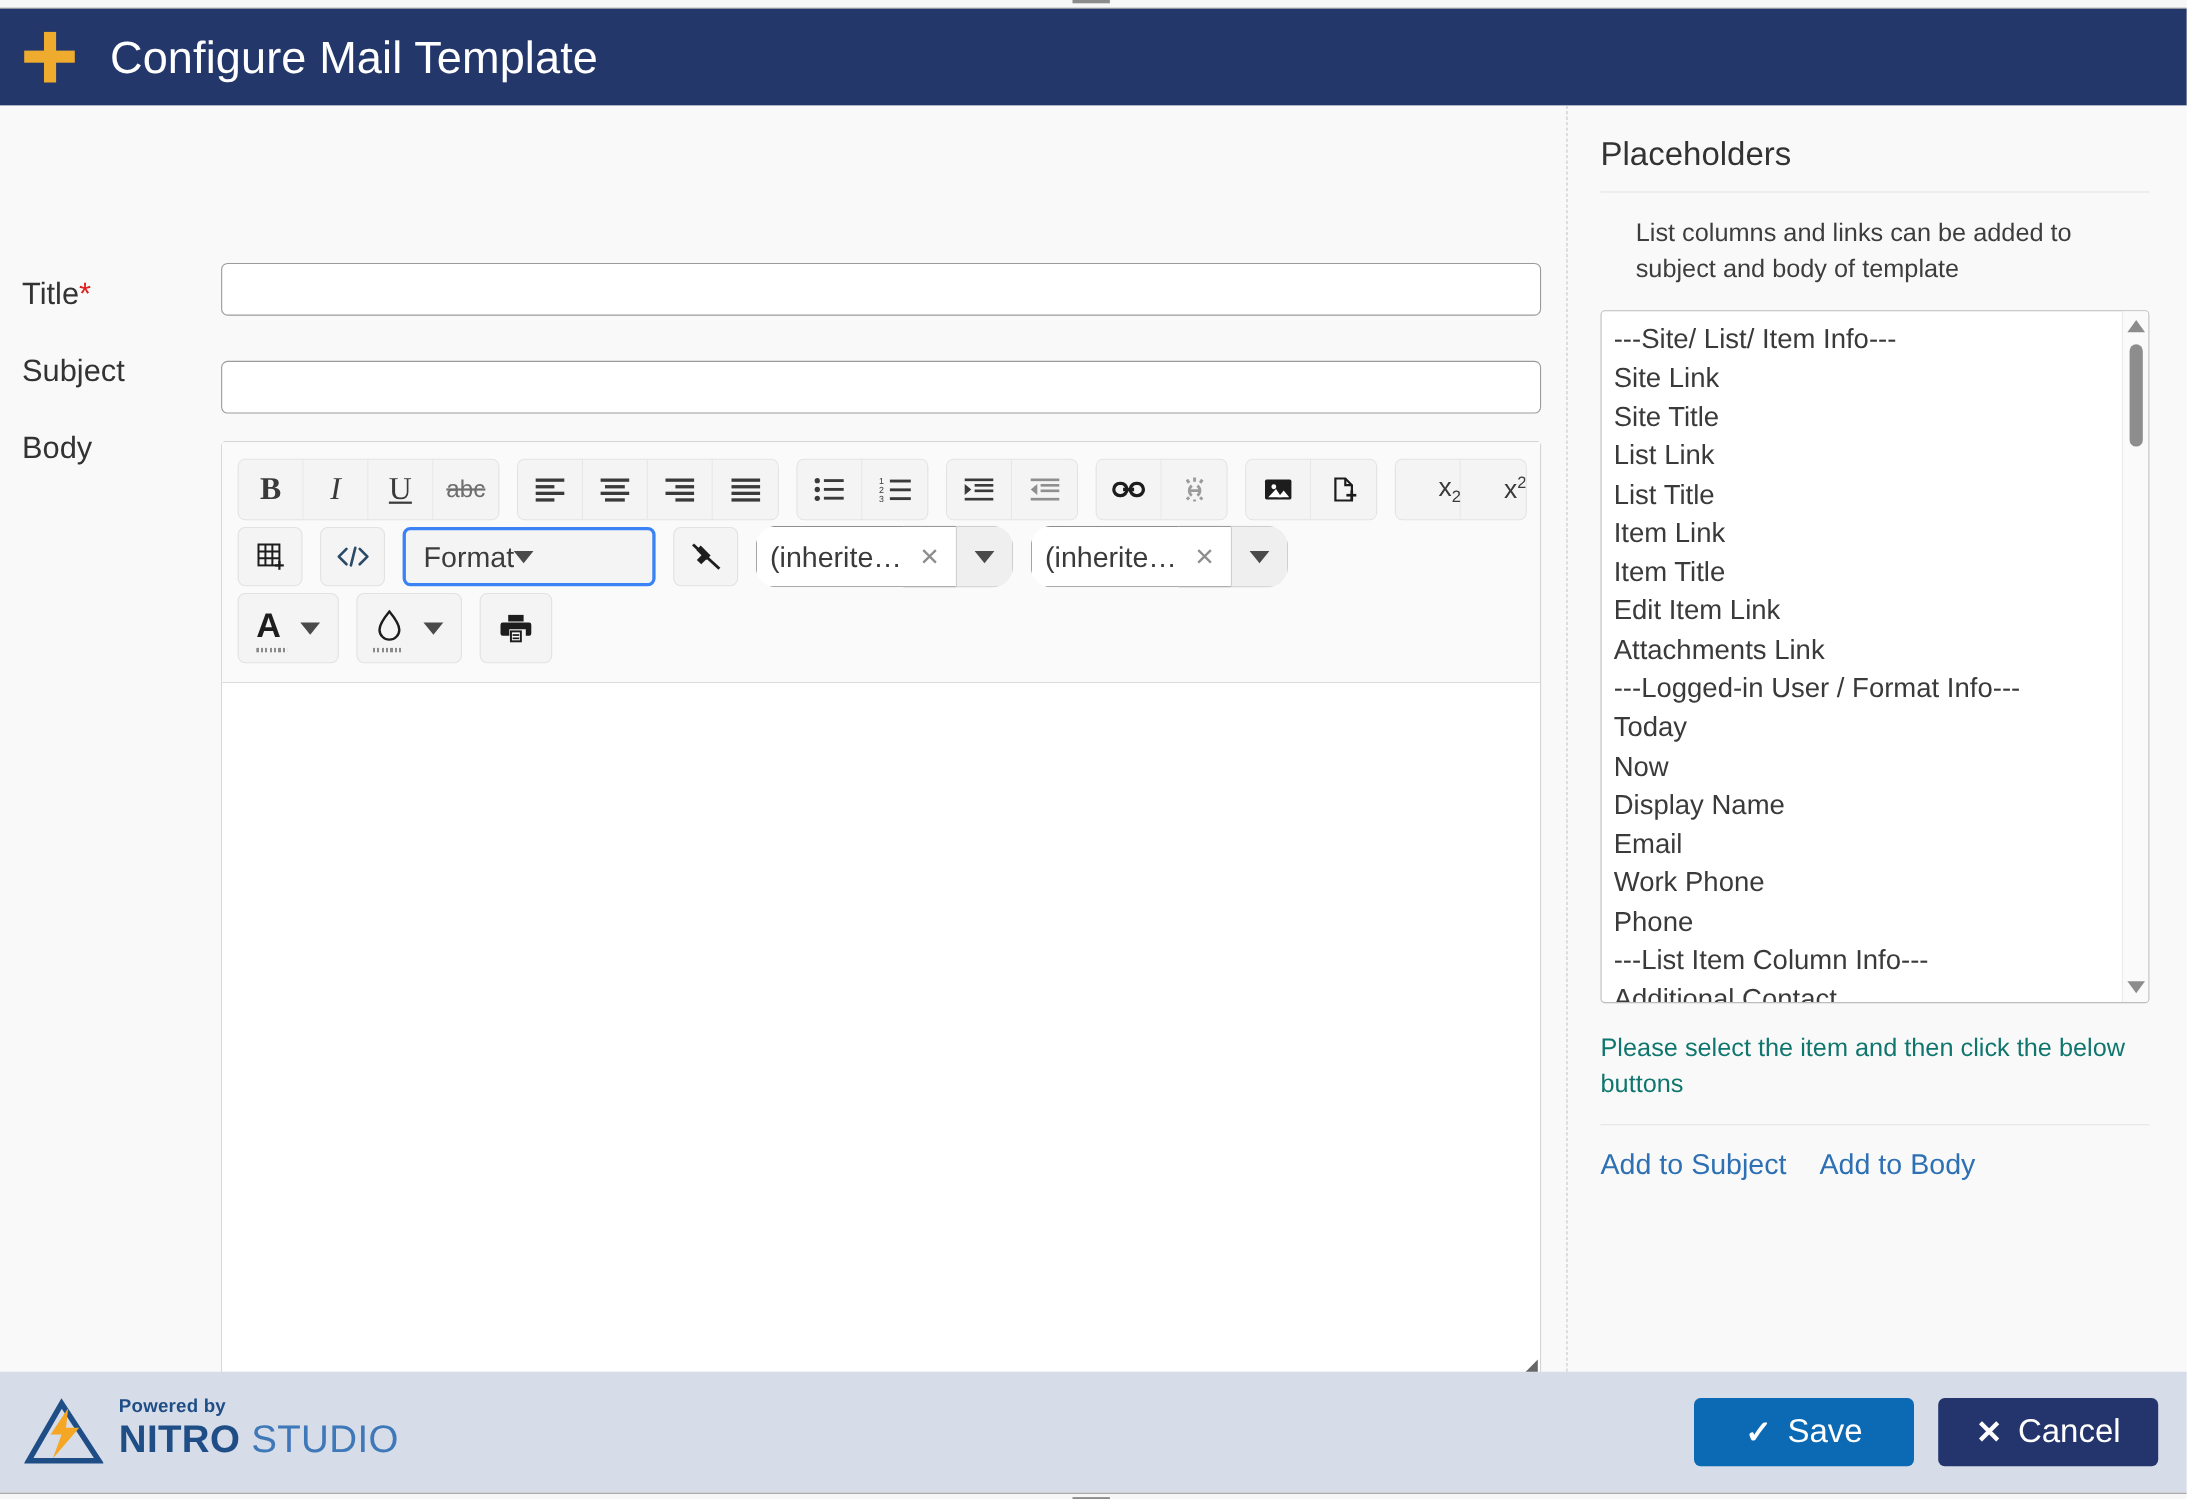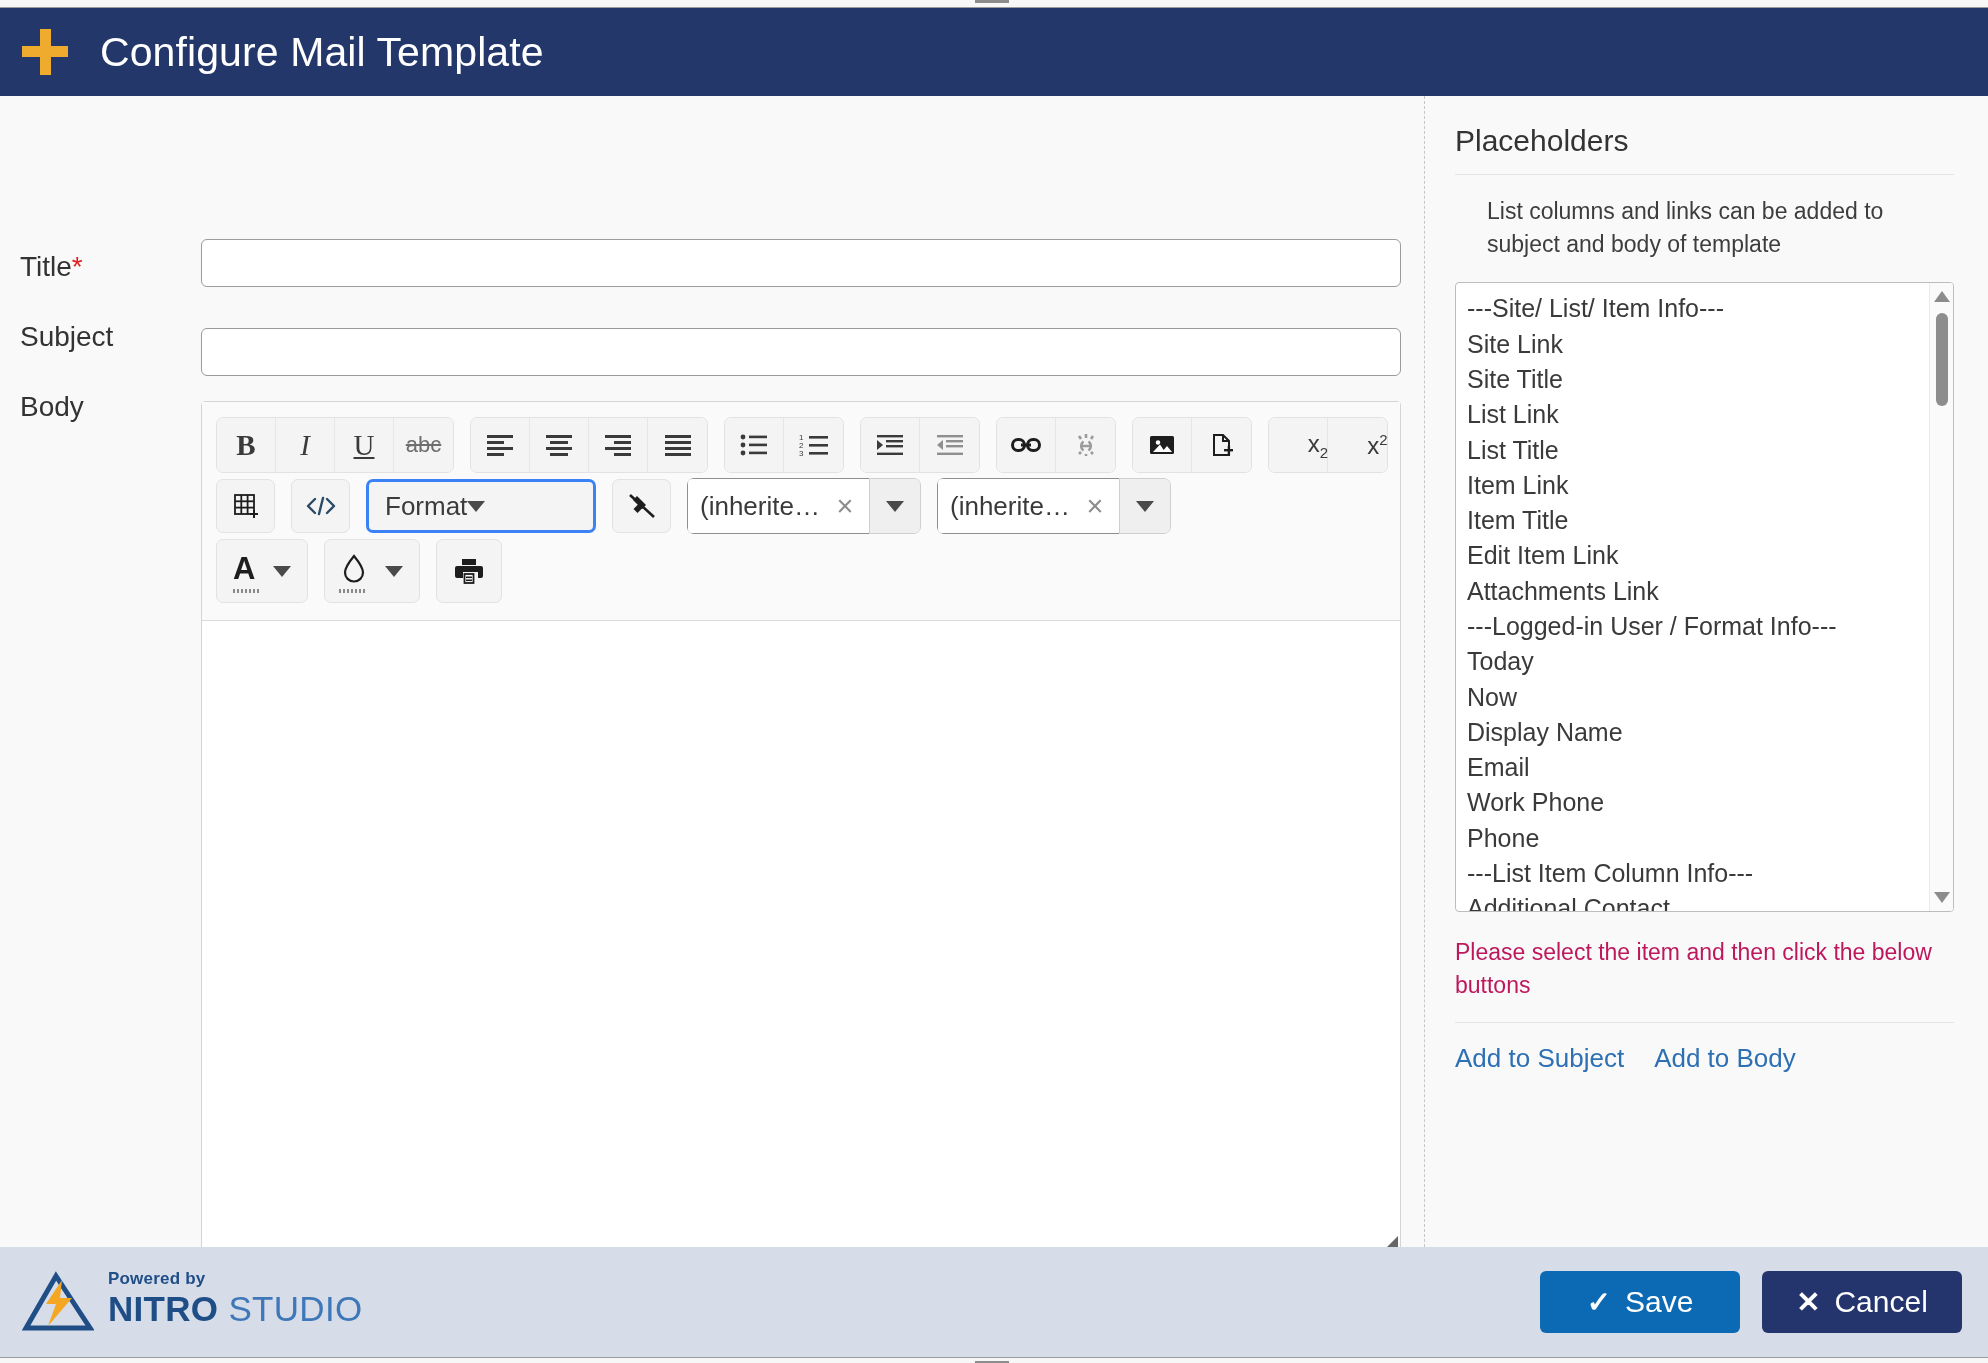--- a/index.html
+++ b/index.html
@@ -109,21 +109,21 @@
     height: 54px; width: 230px; padding: 0 16px;
     background: #f4f4f4; border: 3px solid #3b82f6; border-radius: 7px;
     font-size: 26px; color: #3c3c3c; cursor: pointer;
   }
   .caret { width: 0; height: 0; border-left: 9px solid transparent;
            border-right: 9px solid transparent; border-top: 11px solid #4a4a4a; }
 
   
   .combo {
     display: flex; align-items: stretch; height: 56px;
-    border-radius: 7px; overflow: hidden;
+    border-radius: 19px; overflow: hidden;
   }
   .combo-input {
     width: 134px; height: 56px; background: #ffffff;
     border: 1px solid #8e8e8e; border-right: none;
     border-radius: 5px 0 0 5px;
     display: flex; align-items: center; padding-left: 12px;
     font-size: 26px; color: #3a3a3a; white-space: nowrap; overflow: hidden;
   }
   .combo-clear {
     width: 48px; background: #ffffff; border: 1px solid #8e8e8e; border-left: none; border-right:none;
@@ -185,21 +185,21 @@
     position: absolute; left: 4px; width: 0; height: 0;
     border-left: 8px solid transparent; border-right: 8px solid transparent;
   }
   .sb-arrow-up { top: 8px; border-bottom: 11px solid #8c8c8c; }
   .sb-arrow-dn { bottom: 8px; border-top: 11px solid #8c8c8c; }
   .sb-thumb {
     position: absolute; left: 6px; top: 30px; width: 12px; height: 93px;
     background: #8d8d8d; border-radius: 6px;
   }
 
-  .side-hint { font-size: 23px; color: #be185d; line-height: 1.42; margin: 24px 0 20px 0; }
+  .side-hint { font-size: 23px; color: #0f766e; line-height: 1.42; margin: 24px 0 20px 0; }
   .side-divider2 { height: 1px; background: #e4e4e4; margin-bottom: 20px; }
   .side-actions { display: flex; gap: 30px; }
   .side-link { font-size: 26px; color: #2d70b3; cursor: pointer; }
 
   
   .footer {
     position: absolute; left: 0; top: 1247px; width: 1988px; height: 110px;
     background: #d6dce8;
     display: flex; align-items: center; justify-content: space-between;
     padding: 0 26px 0 22px;

